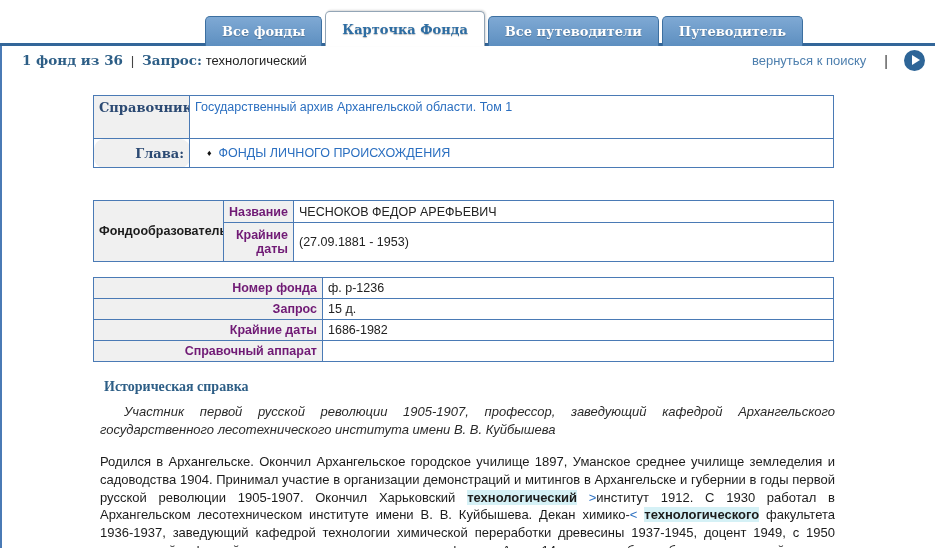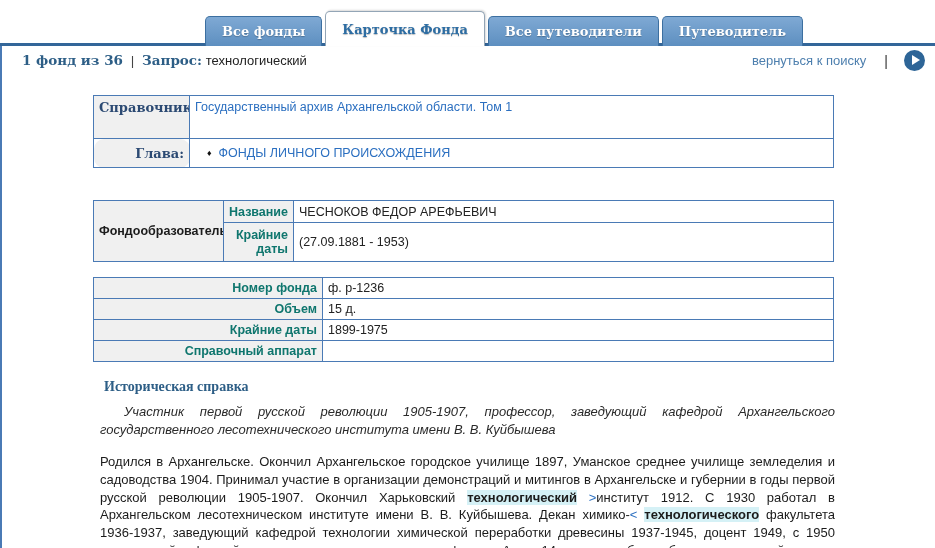--- a/index.html
+++ b/index.html
@@ -27,21 +27,21 @@
   .backlink{font-size:13px;color:#4d7fae;text-decoration:none;cursor:pointer;}
   .backbox .sep{color:#333;padding:0 8px 0 10px;font-size:14px;}
   .gobtn{width:21px;height:21px;border-radius:50%;background:#2e6597;position:relative;cursor:pointer;}
   .gobtn .tri{position:absolute;left:8px;top:5px;width:0;height:0;
        border-left:8px solid #fff;border-top:5.5px solid transparent;border-bottom:5.5px solid transparent;}
 
   
   table{border-collapse:collapse;position:absolute;table-layout:fixed;}
   td{border:1px solid #4a7ab5;padding:2px 5px;font-size:12.5px;vertical-align:middle;
      overflow:hidden;white-space:nowrap;}
-  td.lbl{background:#f0f0f0;text-align:right;font-weight:bold;color:#0f766e;}
+  td.lbl{background:#f0f0f0;text-align:right;font-weight:bold;color:#701a75;}
   td.val{background:#fff;color:#222;}
   a.blue{color:#2b6fc0;text-decoration:none;cursor:pointer;}
   #tbl-reference{left:93px;top:95px;width:741px;}
   #tbl-reference td.lbl{font-family:"DejaVu Serif",serif;color:#2c4a73;font-size:13px;}
   #tbl-reference .r1 td{height:36px;vertical-align:top;padding-top:4px;}
   #tbl-reference .r2 td{height:24px;border-radius:10px;}
   .bullet{font-size:9px;color:#111;margin:0 7px 0 12px;vertical-align:1px;}
   #tbl-creator{left:93px;top:200px;width:741px;}
   #tbl-creator td.group{background:#f0f0f0;font-weight:bold;text-align:left;color:#1c1c1c;}
   #tbl-creator .r1 td{height:17px;}
@@ -137,26 +137,26 @@
     <colgroup>
         <col style="width:229px">
         <col>
       </colgroup>
     <tbody>
         <tr>
       <td class="lbl">Номер фонда</td>
       <td class="val">ф. р-1236</td>
     </tr>
     <tr>
-      <td class="lbl">Объем</td>
+      <td class="lbl">Запрос</td>
       <td class="val">15 д.</td>
     </tr>
     <tr>
       <td class="lbl">Крайние даты</td>
-      <td class="val">1899-1975</td>
+      <td class="val">1686-1982</td>
     </tr>
     <tr>
       <td class="lbl">Справочный аппарат</td>
       <td class="val"></td>
     </tr>
   </tbody>
     </table>
 
   <div class="hist-title">Историческая справка</div>
   <div class="lead">Участник первой русской революции 1905-1907, профессор, заведующий кафедрой Архангельского государственного лесотехнического института имени В. В. Куйбышева</div>

